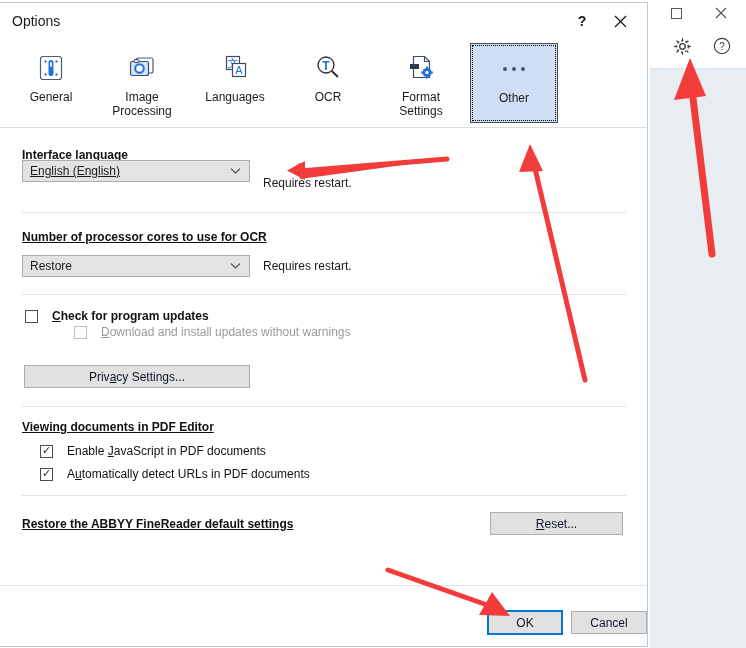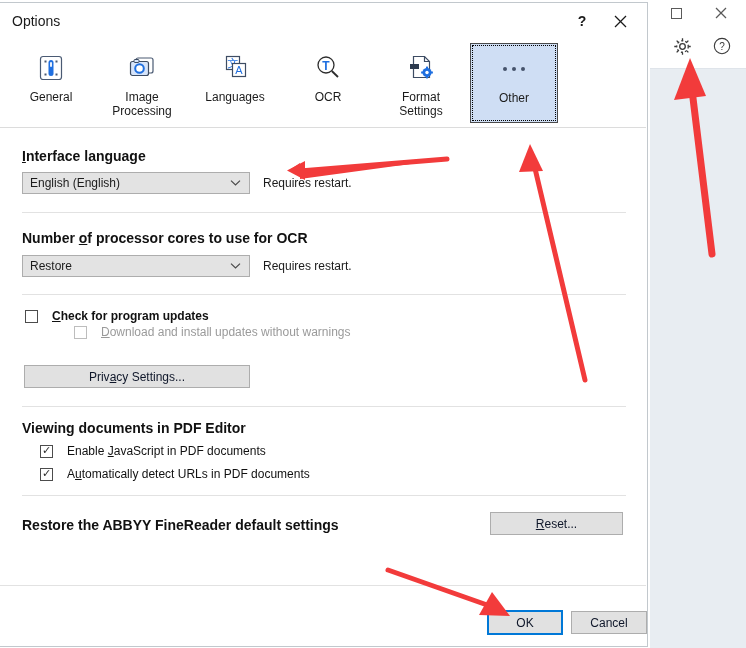--- a/index.html
+++ b/index.html
@@ -147,22 +147,23 @@
 
   
   #content {
     position: absolute;
     left: 0; top: 125px;
     width: 646px;
     height: 455px;
   }
   .sec-head {
     font-weight: bold;
-    font-size: 14px;
+    font-size: 12px;
     color: #111;
+    text-decoration: underline;
   }
   .sec-head u { text-decoration: underline; }
   .hr {
     position: absolute;
     left: 22px; width: 604px; height: 1px;
     background: #e2e2e2;
   }
   .combo {
     position: absolute;
     height: 22px;
@@ -375,21 +376,21 @@
       <div class="tab-label" style="white-space:pre-line">Format
 Settings</div>
     </div>
 
   </div>
 
   <div id="content">
 
     <div class="sec-head" style="position:absolute; left:22px; top:20px;"><u>I</u><span>nterface language</span></div>
 
-    <div class="combo" id="combo-lang" style="left:22px; top:44px; width:228px;">
+    <div class="combo" id="combo-lang" style="left:22px; top:32px; width:228px;text-decoration:underline;">
       <span>English (English)</span>
       <span class="chev">
         <svg width="11" height="8" viewBox="0 0 11 8" aria-hidden="true">
             <path d="M1 1.6 L5.5 6 L10 1.6" fill="none" stroke="#4a4a4a" stroke-width="1.2"></path>
           </svg>
       </span>
     </div>
     <div class="hint" style="left:263px; top:48px;">Requires restart.</div>
 
     <div class="hr" style="top:84px;"></div>

